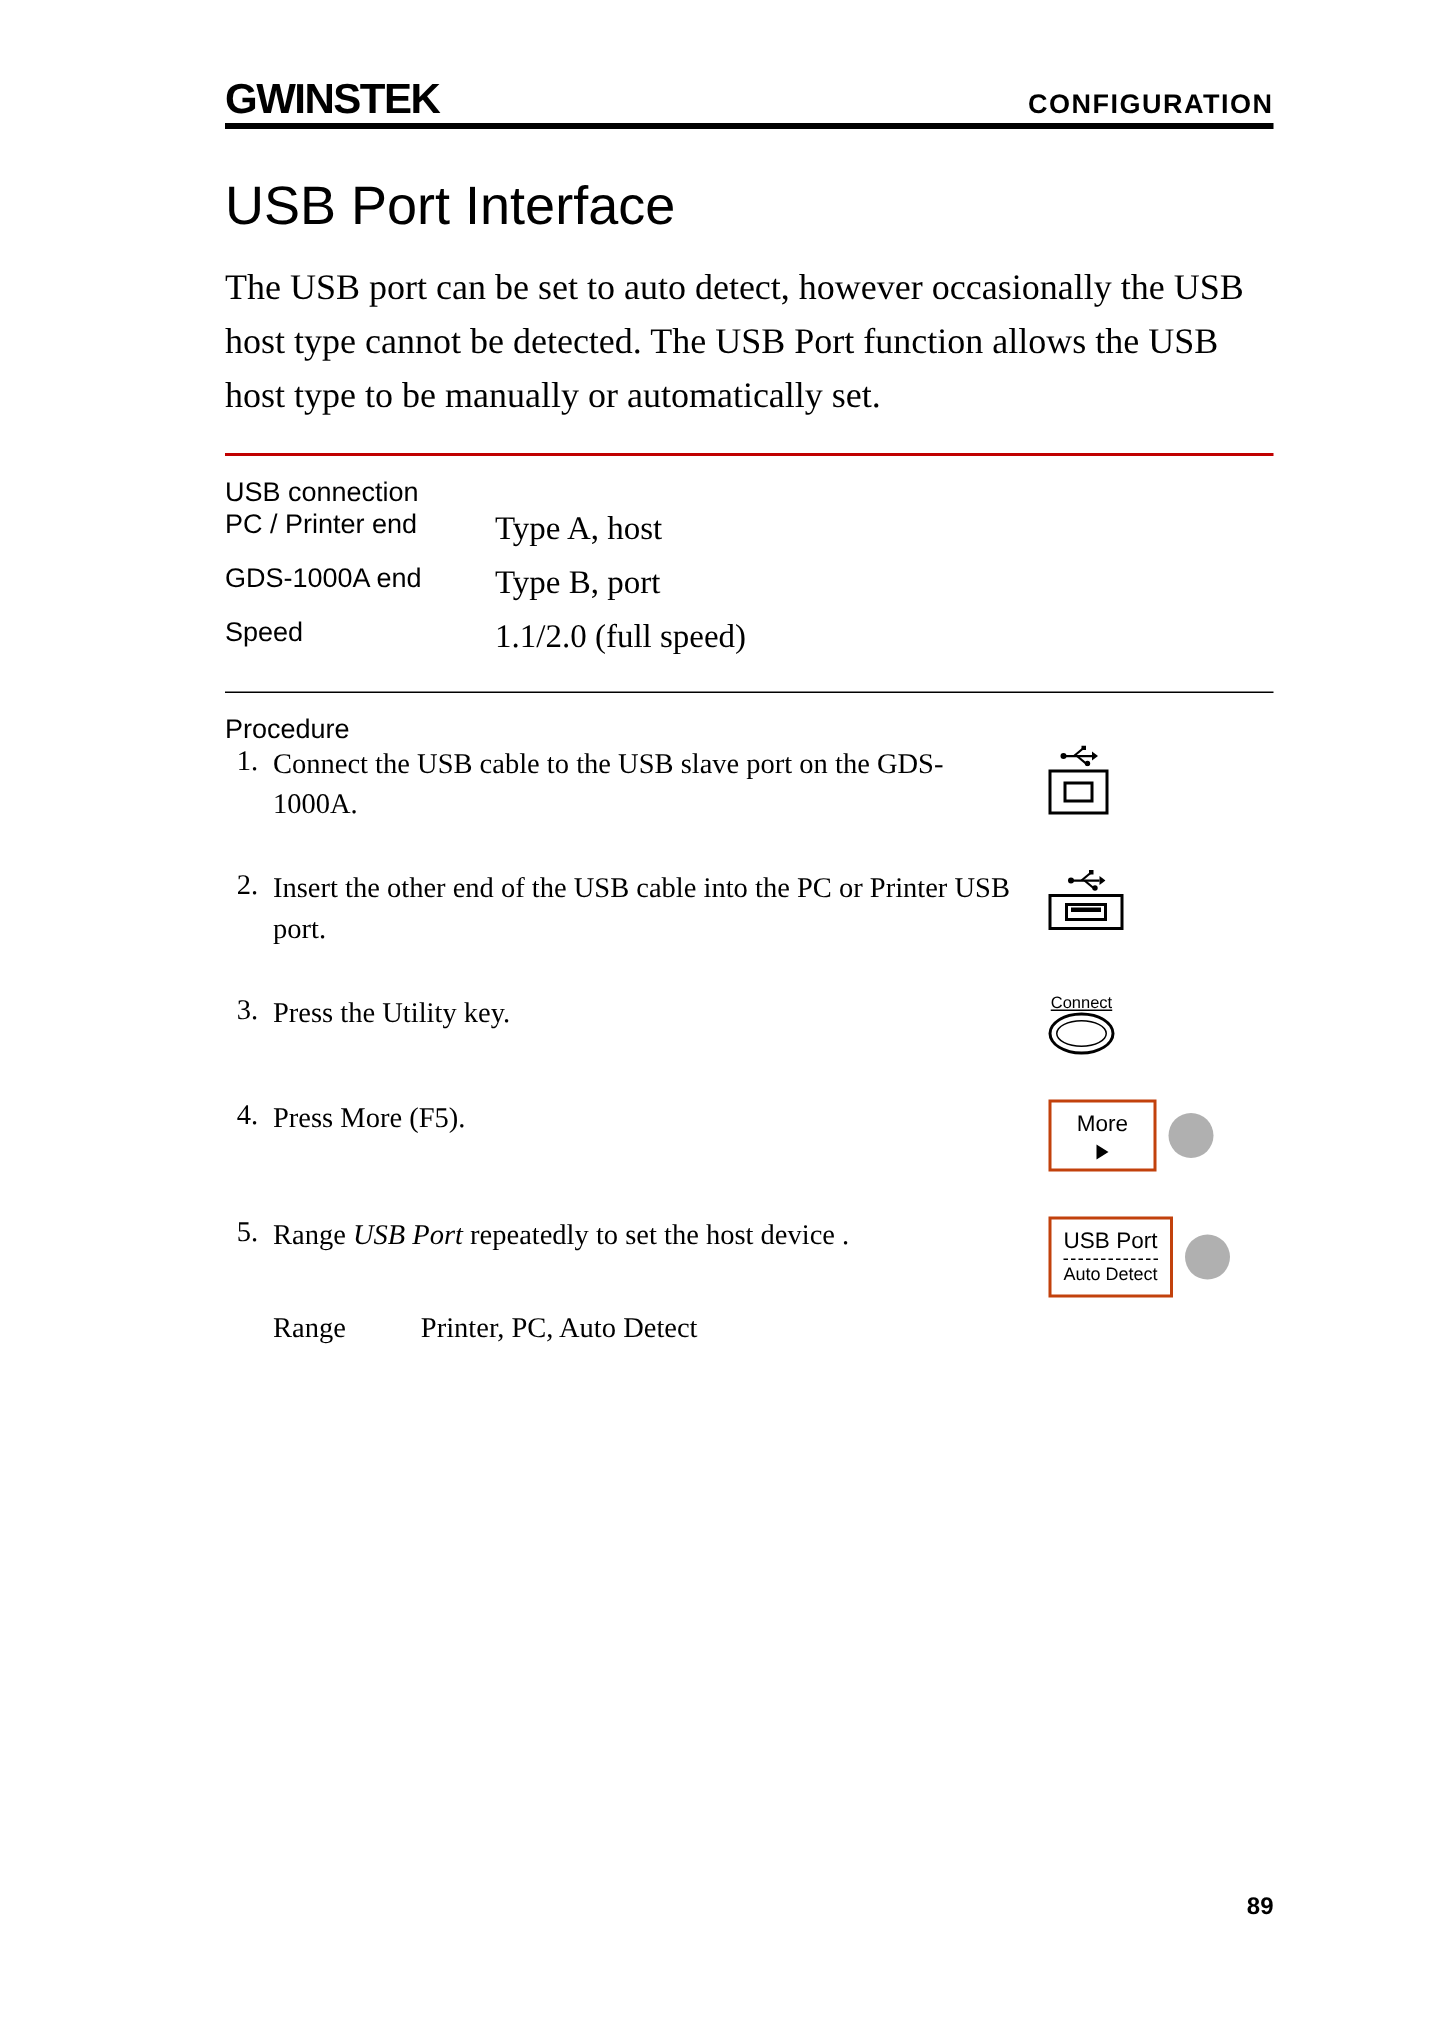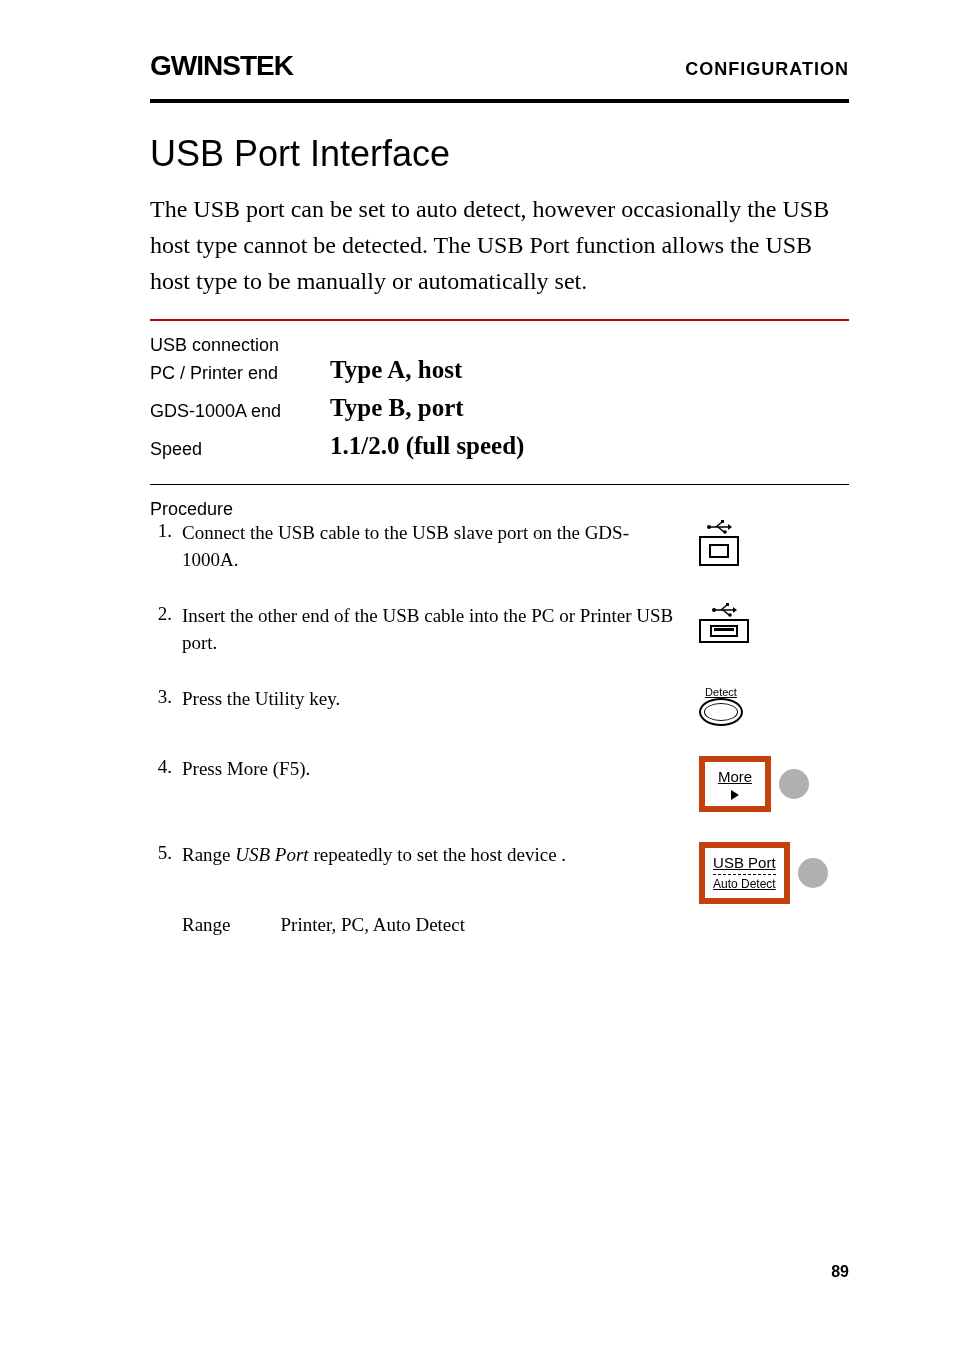--- a/index.html
+++ b/index.html
@@ -13,21 +13,21 @@
       width: 954px;
       height: 1349px;
       position: relative;
       padding: 50px 105px 50px 150px;
     }
     .header {
       display: flex;
       justify-content: space-between;
       align-items: baseline;
       border-bottom: 4px solid #000;
-      padding-bottom: 17px;
+      padding-bottom: 0;
       margin-bottom: 30px;
     }
     .logo {
       font-family: Arial, sans-serif;
       font-weight: 900;
       font-size: 28px;
       letter-spacing: -1px;
     }
     .config-label {
       font-family: 'Trebuchet MS', Arial, sans-serif;
@@ -66,31 +66,29 @@
     }
     .right-content {
       flex: 1;
     }
     .spec-table {
       width: 100%;
     }
     .spec-row {
       display: flex;
       margin-bottom: 10px;
-      align-items: flex-end;
     }
     .spec-key {
       font-family: 'Trebuchet MS', Arial, sans-serif;
       font-size: 18px;
       width: 180px;
       flex-shrink: 0;
     }
     .spec-val {
-      font-size: 25px;
-      font-weight: bold;
+      font-size: 22px;
     }
     .thin-line {
       border: none;
       border-top: 1px solid #000;
       margin: 14px 0;
     }
     .proc-step {
       display: flex;
       align-items: flex-start;
       margin-bottom: 30px;
@@ -176,31 +174,30 @@
       content: '';
       position: absolute;
       border: 1px solid #000;
       border-radius: 50%;
       top: 3px;
       left: 3px;
       right: 3px;
       bottom: 3px;
     }
     .soft-btn {
-      border: 6px solid #c2410c;
+      border: 2px solid #c2410c;
       padding: 6px 8px;
       font-family: Arial, sans-serif;
       font-size: 15px;
       text-align: center;
       min-width: 72px;
       display: flex;
       flex-direction: column;
       align-items: center;
       line-height: 1.2;
-      text-decoration: underline;
     }
     .soft-btn-more {
       display: flex;
       align-items: center;
       gap: 4px;
       justify-content: center;
     }
     .grey-circle {
       width: 30px;
       height: 30px;
@@ -326,21 +323,21 @@
             </div>
         </div>
       </div>
     </div>
 
     <div class="proc-step">
       <div class="step-num">3.</div>
       <div class="step-text">Press the Utility key.</div>
       <div class="step-icon">
         <div class="utility-btn">
-          <div class="utility-label">Detect</div>
+          <div class="utility-label">Connect</div>
           <div class="oval-btn"></div>
         </div>
       </div>
     </div>
 
     <div class="proc-step">
       <div class="step-num">4.</div>
       <div class="step-text">Press More (F5).</div>
       <div class="step-icon">
         <div class="soft-btn soft-btn-more">

